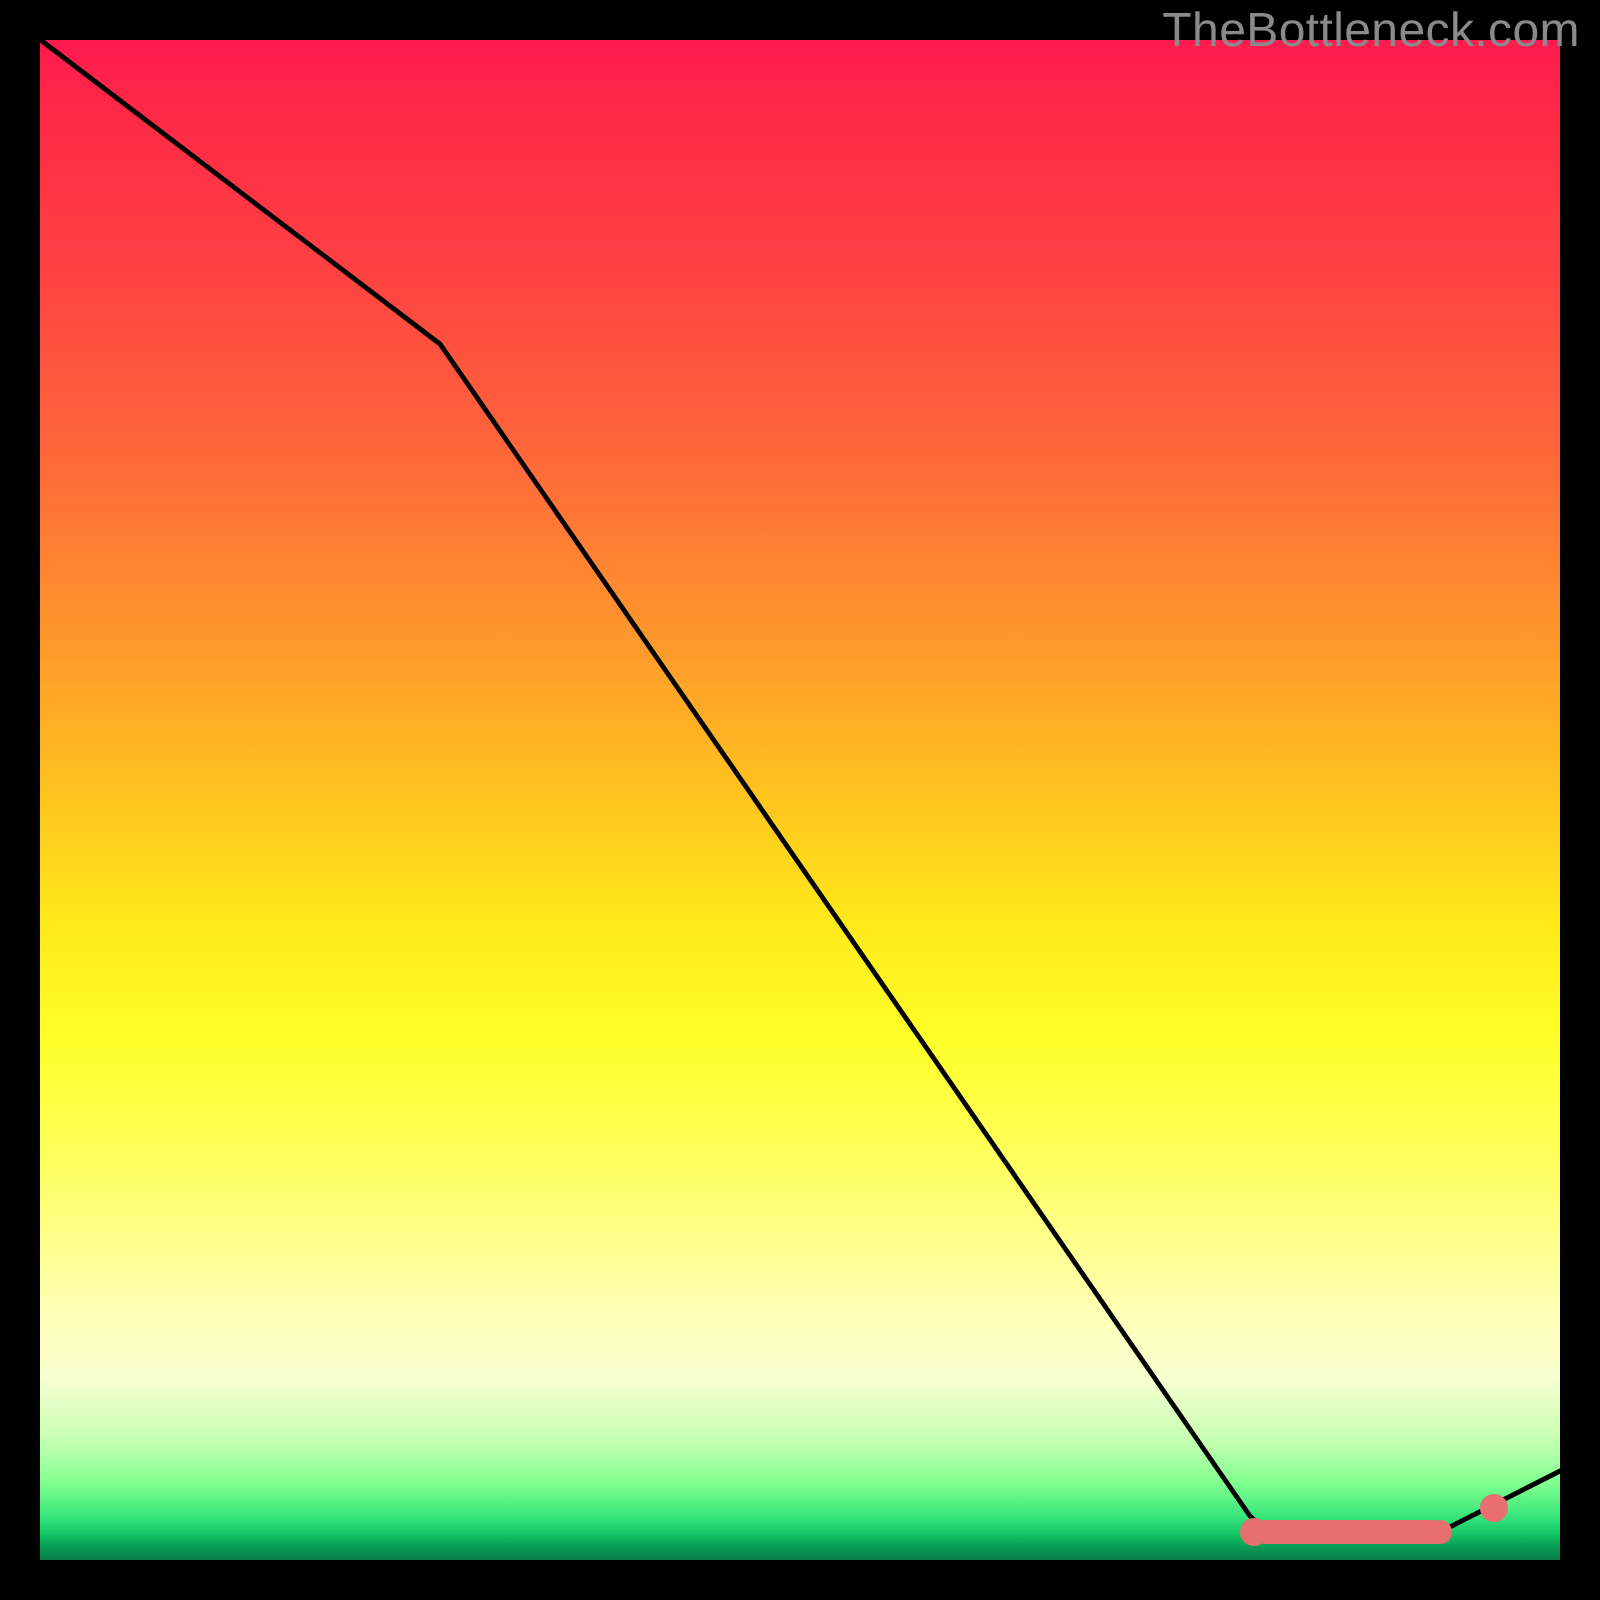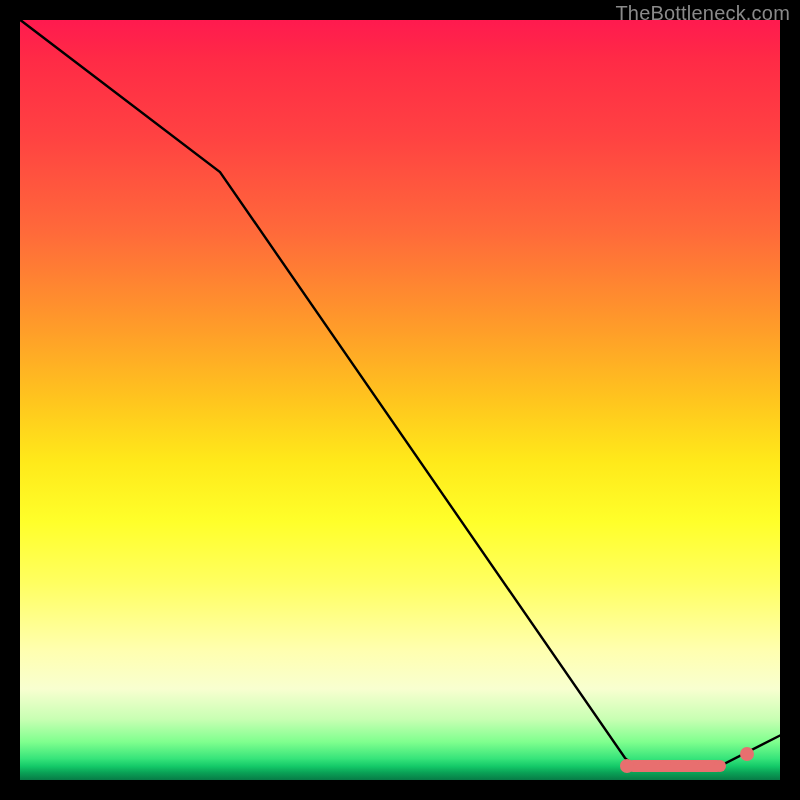--- a/index.html
+++ b/index.html
@@ -43,21 +43,21 @@
       #14c968 98.2%,
       #0aa357 99%,
       #077b46 100%
     );
   }
   .watermark {
     position: absolute;
     top: 2px;
     right: 10px;
     color: #8a8a8a;
-    font-size: 20px;
+    font-size: 24px;
     font-weight: 500;
     letter-spacing: 0.2px;
     user-select: none;
   }
   svg.curve {
     position: absolute;
     left: 0;
     top: 0;
     width: 760px;
     height: 760px;

